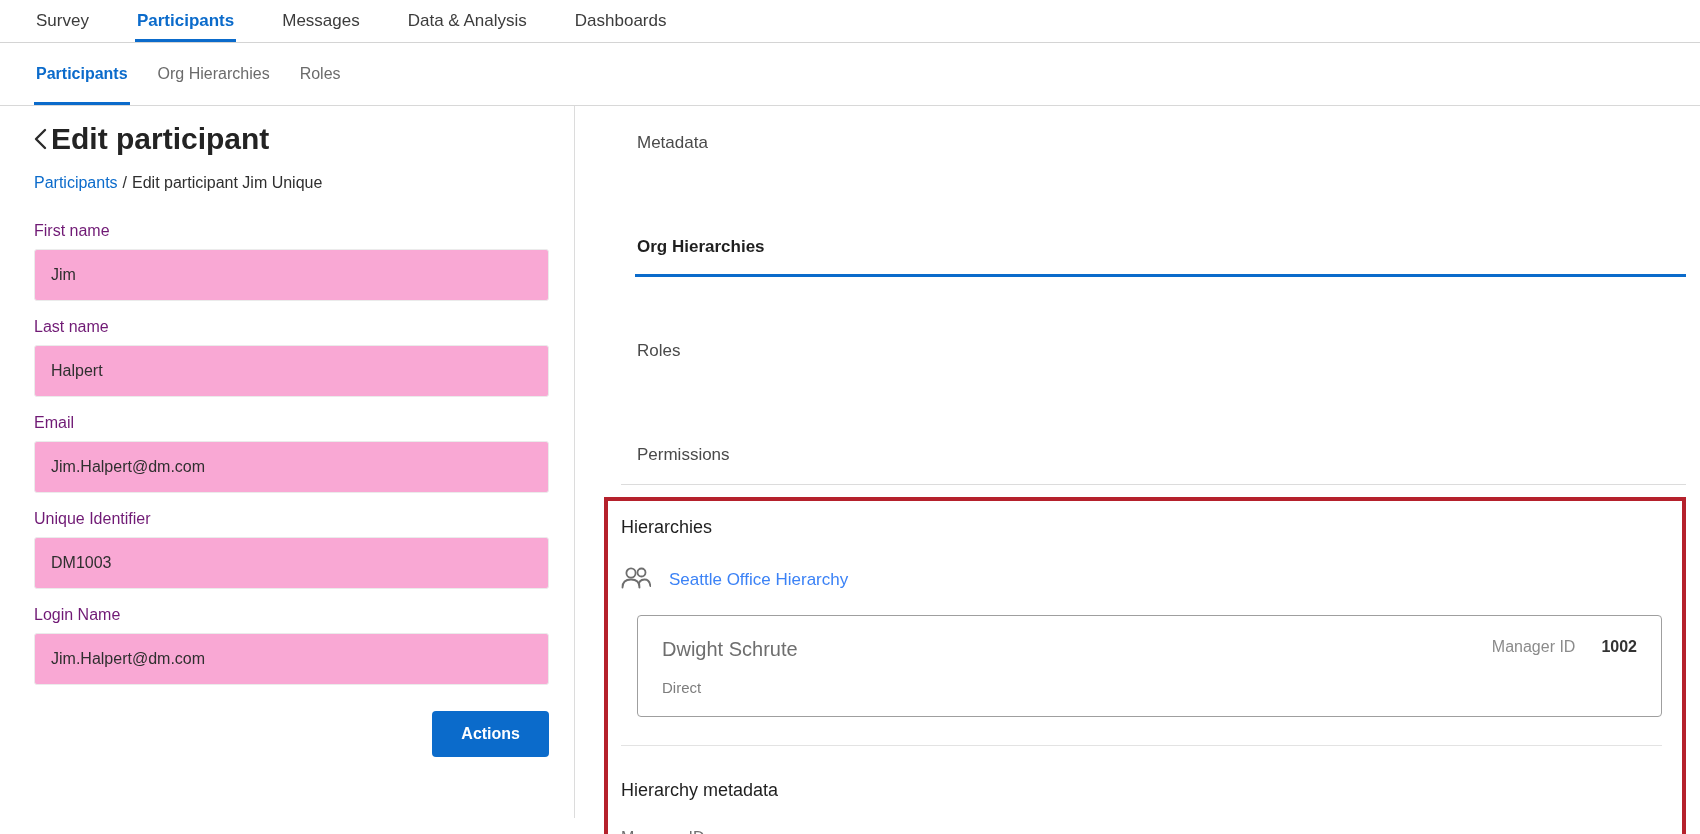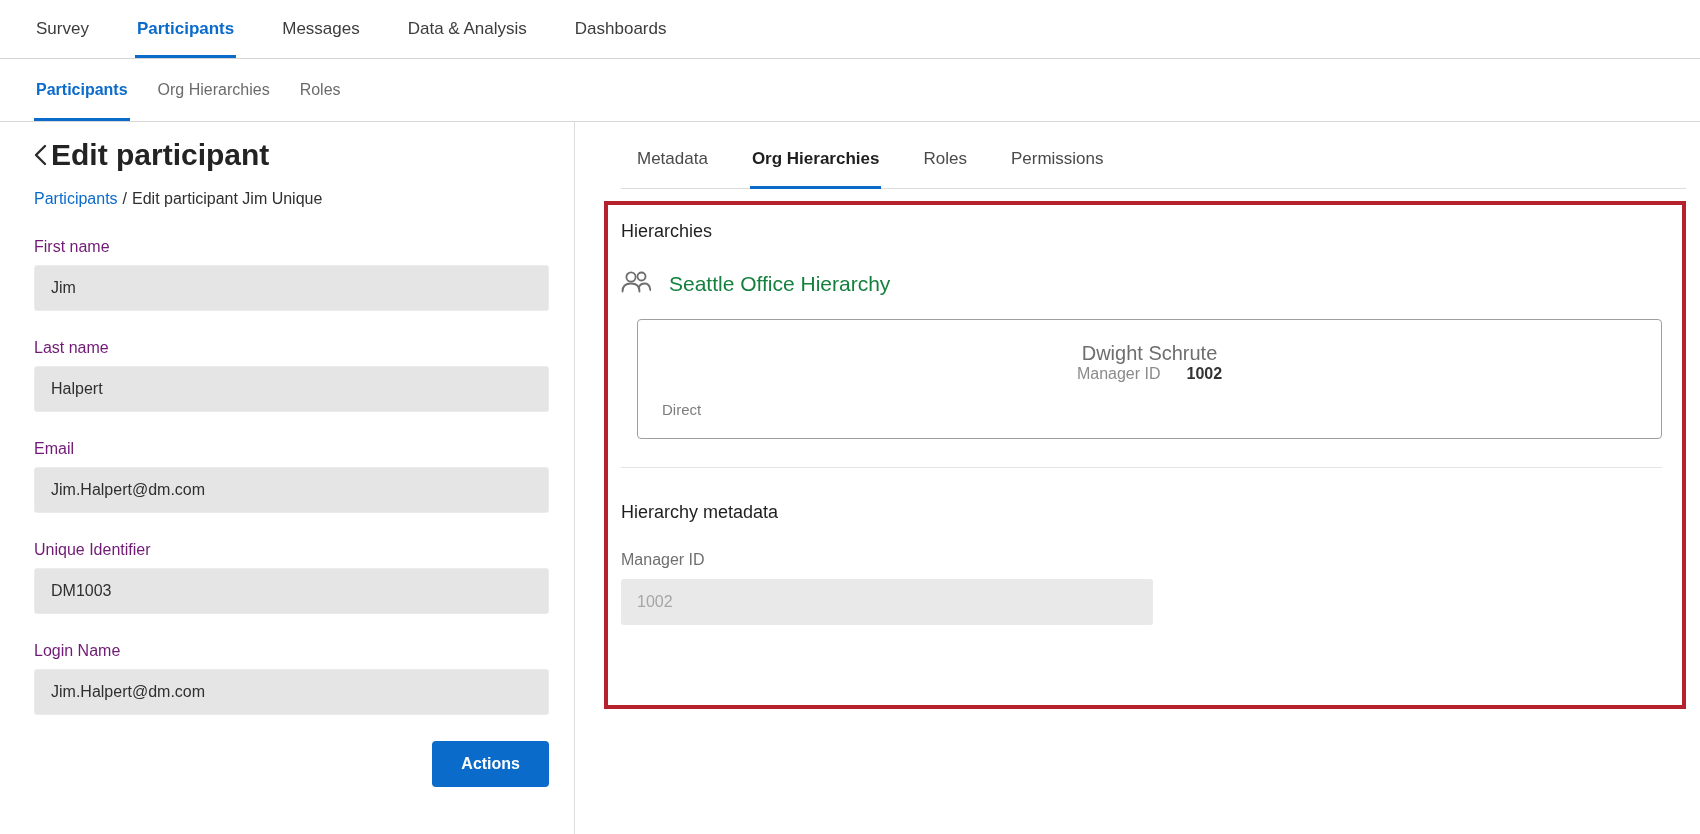--- a/index.html
+++ b/index.html
@@ -9,21 +9,21 @@
   *{box-sizing:border-box;}
   html,body{margin:0;padding:0;}
   body{
     width:1700px;height:834px;overflow:hidden;
     background:#fff;color:#2b2b2b;
     font-family:"Liberation Sans", sans-serif;
   }
 
   
   .topnav{
-    height:59px;display:flex;align-items:stretch;
+    height:43px;display:flex;align-items:stretch;
     padding-left:34px;border-bottom:1px solid #d4d4d4;
   }
   .topnav-item{
     display:flex;align-items:center;margin-right:44px;padding:3px 2px 0;
     font-size:17px;color:#3c3c3c;cursor:pointer;
     border-bottom:3px solid transparent;
   }
   .topnav-item.active{color:var(--blue);font-weight:700;border-bottom-color:var(--blue);}
 
   
@@ -46,55 +46,55 @@
   }
   .title-row{display:flex;align-items:center;gap:4px;}
   .back-button{display:flex;align-items:center;cursor:pointer;padding-top:4px;}
   .page-title{font-size:30px;font-weight:600;margin:0;color:#232323;}
 
   .breadcrumb{margin-top:18px;font-size:16px;color:#2f2f2f;}
   .breadcrumb a{color:var(--blue);text-decoration:none;cursor:pointer;}
   .crumb-sep{margin:0 5px;color:#2f2f2f;}
 
   .fields{margin-top:30px;}
-  .field + .field{margin-top:28px;}
+  .field + .field{margin-top:17px;}
   .field label{display:block;font-size:16px;color:#701a75;margin-bottom:9px;}
   .text-input{
-    width:100%;height:46px;background:#e5e5e5;border:1px solid #ebebeb;
+    width:100%;height:52px;background:#f9a8d4;border:1px solid #ebebeb;
     border-radius:3px;font:inherit;font-size:16px;color:#2f2f2f;padding:0 16px;
   }
   .actions-row{display:flex;justify-content:flex-end;margin-top:26px;}
   .actions-button{
     background:var(--blue);color:#fff;border:none;border-radius:4px;
     font:inherit;font-size:16px;font-weight:600;height:46px;padding:8px 29px;cursor:pointer;
   }
 
   
   .right{flex:1;padding:0 14px 0 46px;}
-  .tabs{display:flex;gap:40px;border-bottom:1px solid #dcdcdc;padding:14px 0 0 14px;}
+  .tabs{display:flex;gap:52px;border-bottom:1px solid #dcdcdc;padding:14px 0 0 14px;flex-direction:column;}
   .tab{
     font-size:17px;color:#4a4a4a;padding:13px 2px 17px;cursor:pointer;
     border-bottom:3px solid transparent;margin-bottom:-1px;
   }
   .tab.active{color:#1f1f1f;font-weight:700;border-bottom-color:var(--blue);}
 
   .annotation{
     margin-top:12px;margin-left:-17px;
     border:4px solid var(--red);
     padding:16px 20px 80px 13px;
   }
   .section-title{font-size:18px;color:#1f1f1f;}
   .hier-row{margin-top:28px;display:flex;align-items:center;gap:18px;}
-  .hier-name{font-size:21px;color:#15803d;}
+  .hier-name{font-size:17px;color:#3b82f6;}
 
   .card{
     margin:22px 0 0 16px;border:1px solid #9f9f9f;border-radius:4px;
     padding:22px 24px 20px;background:#fff;cursor:pointer;
   }
-  .card-top{display:flex;justify-content:space-between;align-items:center;flex-direction:column;}
+  .card-top{display:flex;justify-content:space-between;}
   .mgr-name{font-size:20px;color:#6e6e6e;}
   .mgr-right{display:flex;align-items:baseline;gap:26px;}
   .mgr-id-label{font-size:16px;color:#8b8b8b;}
   .mgr-id-value{font-size:16px;color:#333;font-weight:700;}
   .mgr-rel{margin-top:18px;font-size:15px;color:#7d7d7d;}
 
   .divider{border:none;border-top:1px solid #e3e3e3;margin:28px 0 0;}
   .section-title.metadata{margin-top:34px;}
   .meta-label{display:block;margin-top:28px;margin-bottom:10px;font-size:16px;color:#6f6f6f;}
   .disabled-input{

